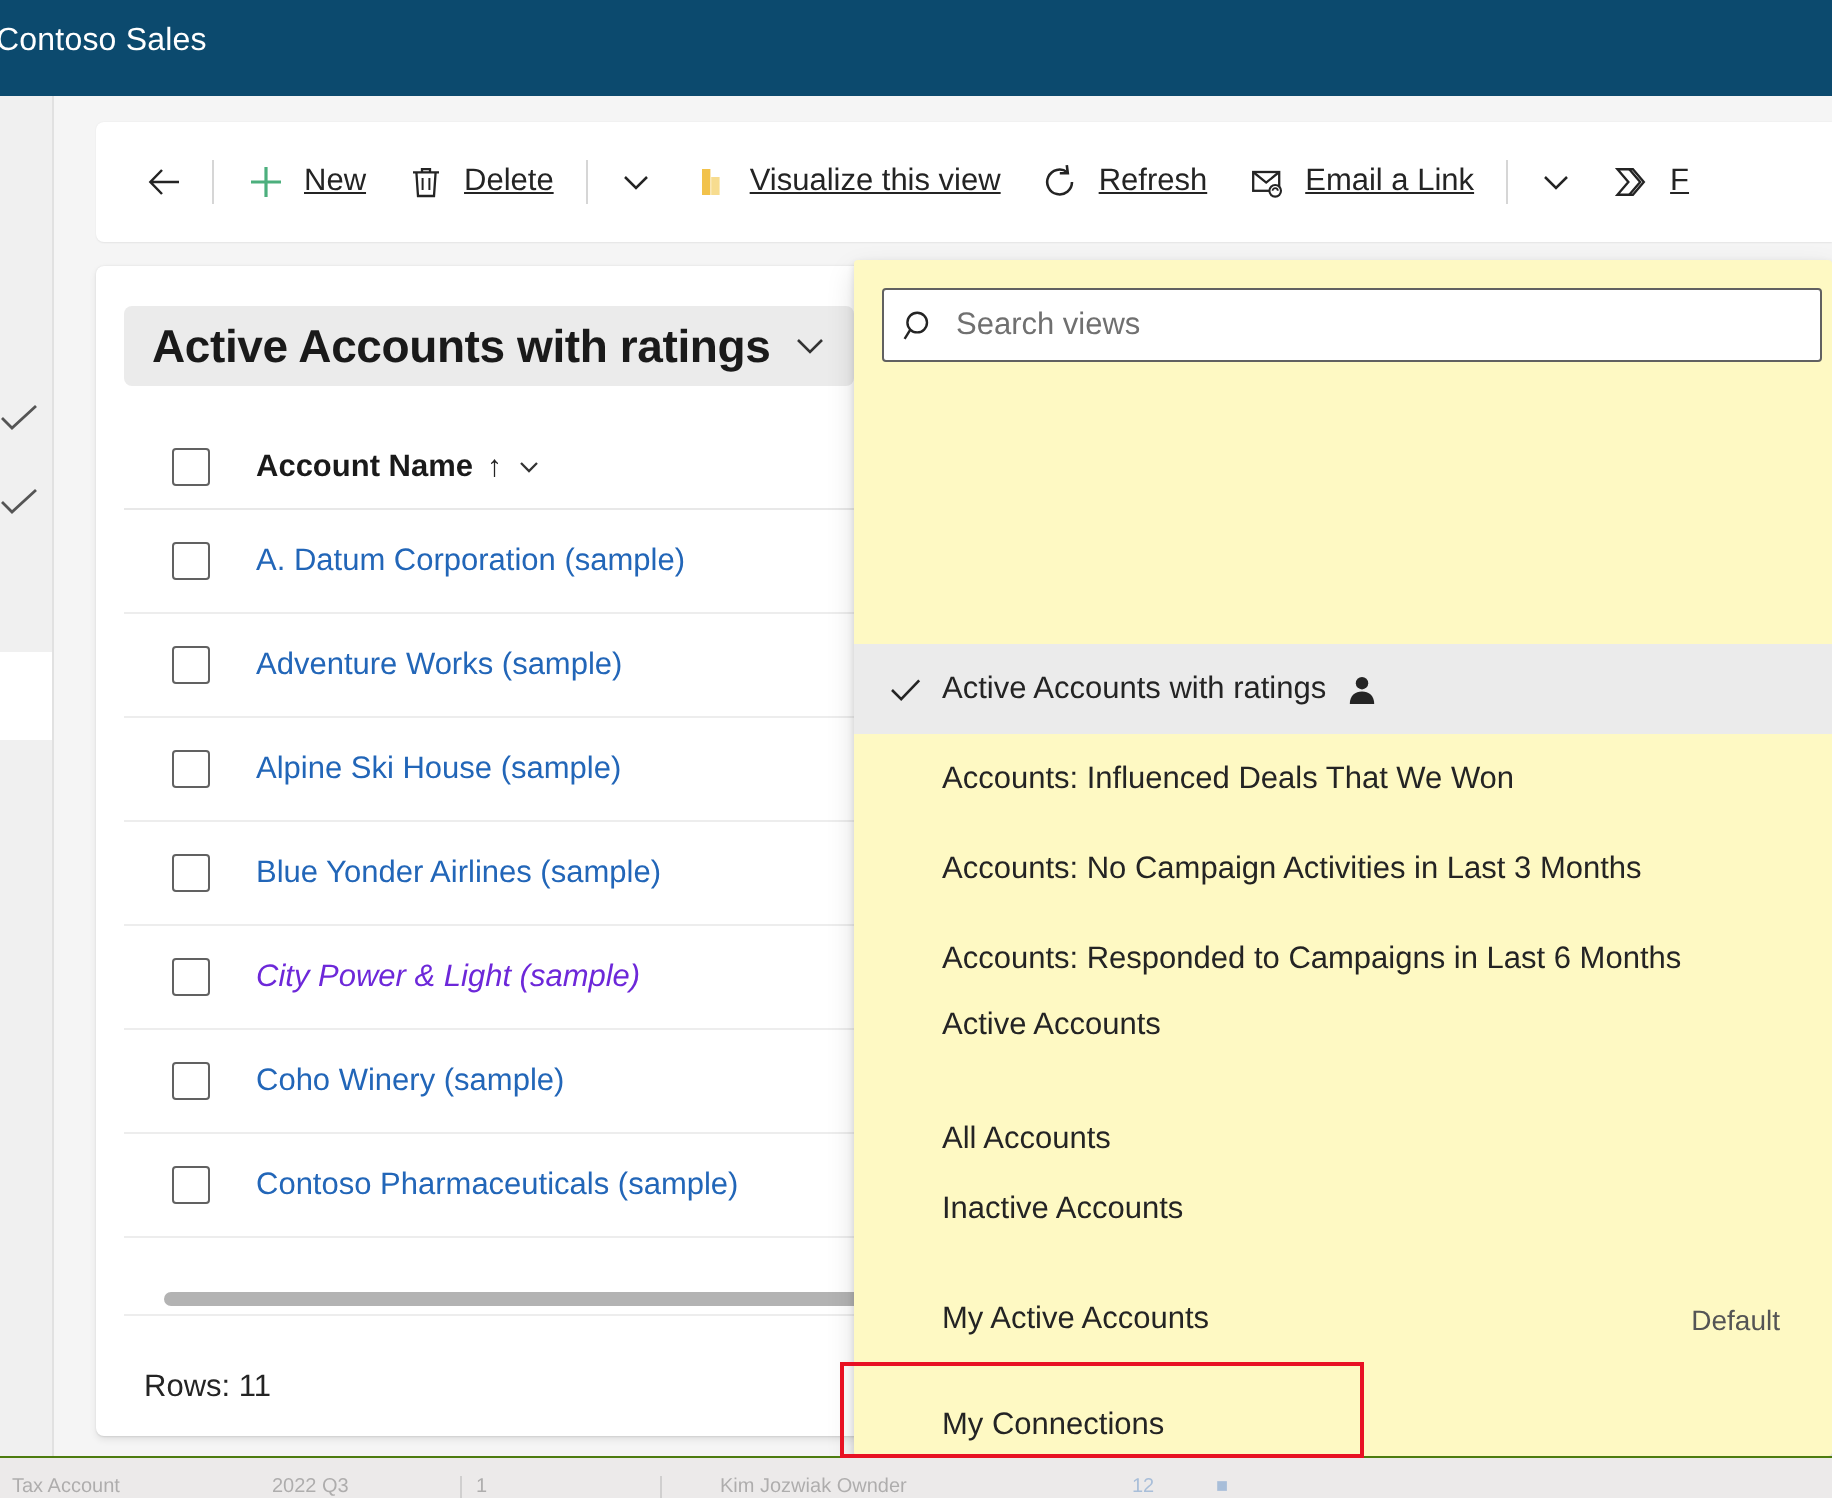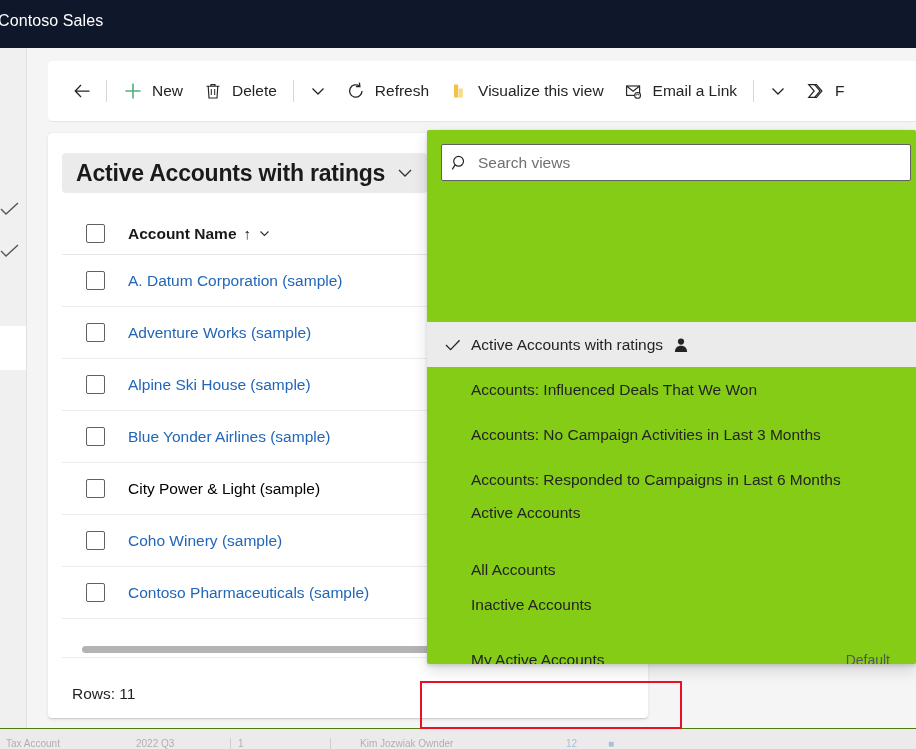--- a/index.html
+++ b/index.html
@@ -70,20 +70,21 @@
   #command-bar {
     position: absolute;
     left: 48px; top: 61px;
     width: 868px; height: 60px;
     background: #ffffff;
     border-radius: 4px 0 0 4px;
     display: flex;
     align-items: center;
     overflow: hidden;
     box-shadow: 0 .3px .9px rgba(0,0,0,.07);
+    text-decoration: underline;
   }
   .cmd-btn {
     display: flex;
     align-items: center;
     gap: 9px;
     height: 38px;
     padding: 0 10px;
     border-radius: 4px;
     cursor: pointer;
     white-space: nowrap;
@@ -212,22 +213,22 @@
     position: absolute;
     left: 24px; top: 552px;
     font-size: 15.5px;
     color: #242424;
   }
 
   
   #views-panel {
     position: absolute;
     left: 427px; top: 130px;
-    width: 489px; height: 534px;
-    background: #84cc16;
+    width: 489px; height: 598px;
+    background: #fef9c3;
     box-shadow: 0 1.6px 3.6px rgba(0,0,0,.13), 0 6.4px 14.4px rgba(0,0,0,.13);
     border-radius: 2px;
     overflow: hidden;
   }
   #views-search-wrap {
     position: absolute;
     left: 14px; top: 14px;
     width: 470px; height: 37px;
     border: 1px solid #616161;
     border-radius: 2px;
@@ -322,21 +323,21 @@
     font-size: 10px;
     color: #333;
     white-space: nowrap;
   }
   .bs-txt { position: absolute; top: 0; }
   .bs-div { position:absolute; top: 0; width:1px; height:11px; background:#999; }
 </style>
 </head>
 <body>
 
-<div id="app-header" style="background: #0f172a; padding-left: 43px;">
+<div id="app-header" style="background: #0c4a6e; padding-left: 43px;">
   <div id="app-title">Contoso Sales</div>
 </div>
 
 <div id="page-bg"></div>
 
 <div id="nav-rail">
   <div class="rail-check" id="rail-check-1">
     <svg width="22" height="14" viewBox="0 0 22 14">
         <path d="M1 7 L6 12 L18 1" fill="none" stroke="#555" stroke-width="1.4"></path>
       </svg>
@@ -386,35 +387,35 @@
     <span class="cmd-ico">
       <svg width="20" height="20" viewBox="0 0 20 20">
           <path d="M4.5 7.5 L10 13 L15.5 7.5" fill="none" stroke="#242424" stroke-width="1.25"></path>
         </svg>
     </span>
   </div>
 
   <div class="cmd-btn">
     <span class="cmd-ico">
       <svg width="20" height="20" viewBox="0 0 20 20">
+        <rect x="5" y="3.5" width="4.2" height="13" fill="#f2c24b"></rect>
+        <rect x="9.6" y="7.5" width="4.2" height="9" fill="#f7dc8f"></rect>
+      </svg>
+    </span>
+    <span>Visualize this view</span>
+  </div>
+
+  <div class="cmd-btn">
+    <span class="cmd-ico">
+      <svg width="20" height="20" viewBox="0 0 20 20">
         <path d="M16 10 A6.2 6.2 0 1 1 13.6 5.1" fill="none" stroke="#242424" stroke-width="1.3"></path>
         <path d="M13.4 1.6 L13.9 5.6 L9.9 5.6" fill="none" stroke="#242424" stroke-width="1.3"></path>
       </svg>
     </span>
     <span>Refresh</span>
-  </div>
-
-  <div class="cmd-btn">
-    <span class="cmd-ico">
-      <svg width="20" height="20" viewBox="0 0 20 20">
-        <rect x="5" y="3.5" width="4.2" height="13" fill="#f2c24b"></rect>
-        <rect x="9.6" y="7.5" width="4.2" height="9" fill="#f7dc8f"></rect>
-      </svg>
-    </span>
-    <span>Visualize this view</span>
   </div>
 
   <div class="cmd-btn">
     <span class="cmd-ico">
       <svg width="20" height="20" viewBox="0 0 20 20">
         <rect x="2.6" y="5" width="13" height="9.4" fill="none" stroke="#242424" stroke-width="1.15"></rect>
         <path d="M2.6 5 L9.1 10.3 L15.6 5" fill="none" stroke="#242424" stroke-width="1.15"></path>
         <circle cx="13.6" cy="14.4" r="2.9" fill="#fff" stroke="#242424" stroke-width="1.05"></circle>
         <path d="M12.3 14.4 A1.3 1.3 0 0 1 14.9 14.4" fill="none" stroke="#242424" stroke-width=".9"></path>
       </svg>
@@ -491,21 +492,21 @@
   <div class="grid-row" style="top:278px">
     <div class="cell-check">
         <div class="chkbox"></div>
       </div>
     <div class="row-link" style="color: rgb(34, 102, 184);">Blue Yonder Airlines (sample)</div>
   </div>
   <div class="grid-row" style="top:330px">
     <div class="cell-check">
         <div class="chkbox"></div>
       </div>
-    <div class="row-link" style="color: #000000;">City Power &amp; Light (sample)</div>
+    <div class="row-link" style="color: #6d28d9; font-style: italic;">City Power &amp; Light (sample)</div>
   </div>
   <div class="grid-row" style="top:382px">
     <div class="cell-check">
         <div class="chkbox"></div>
       </div>
     <div class="row-link" style="color: rgb(34, 102, 184);">Coho Winery (sample)</div>
   </div>
   <div class="grid-row" style="top:434px">
     <div class="cell-check">
         <div class="chkbox"></div>

